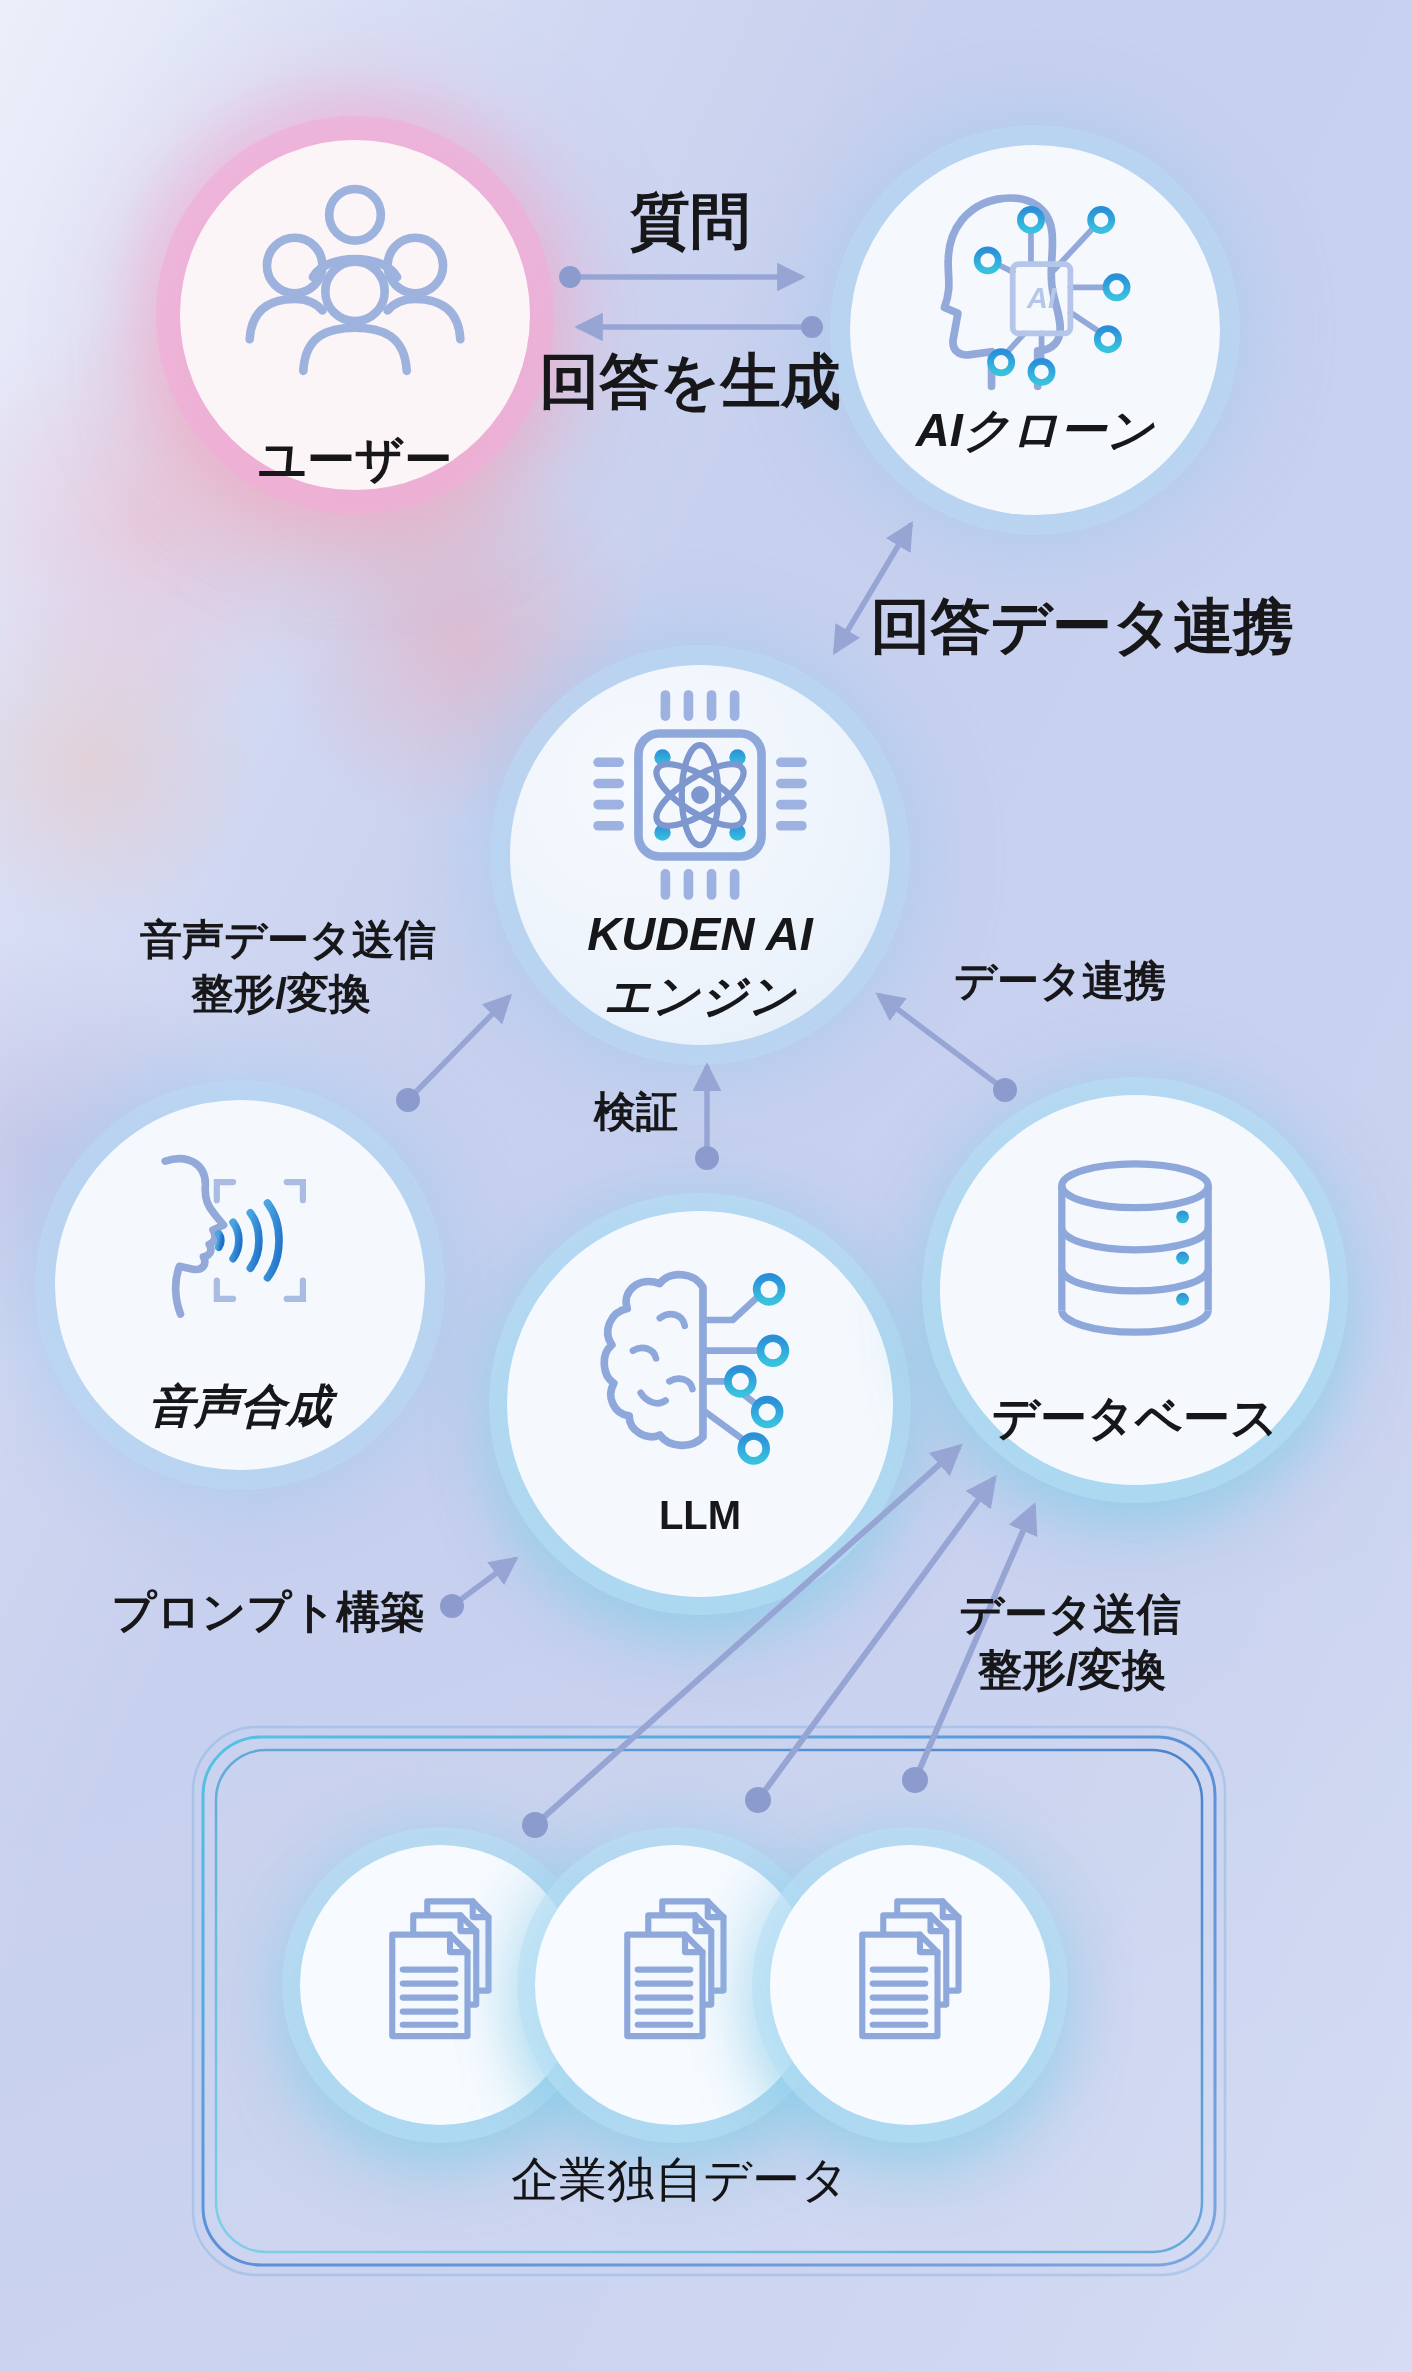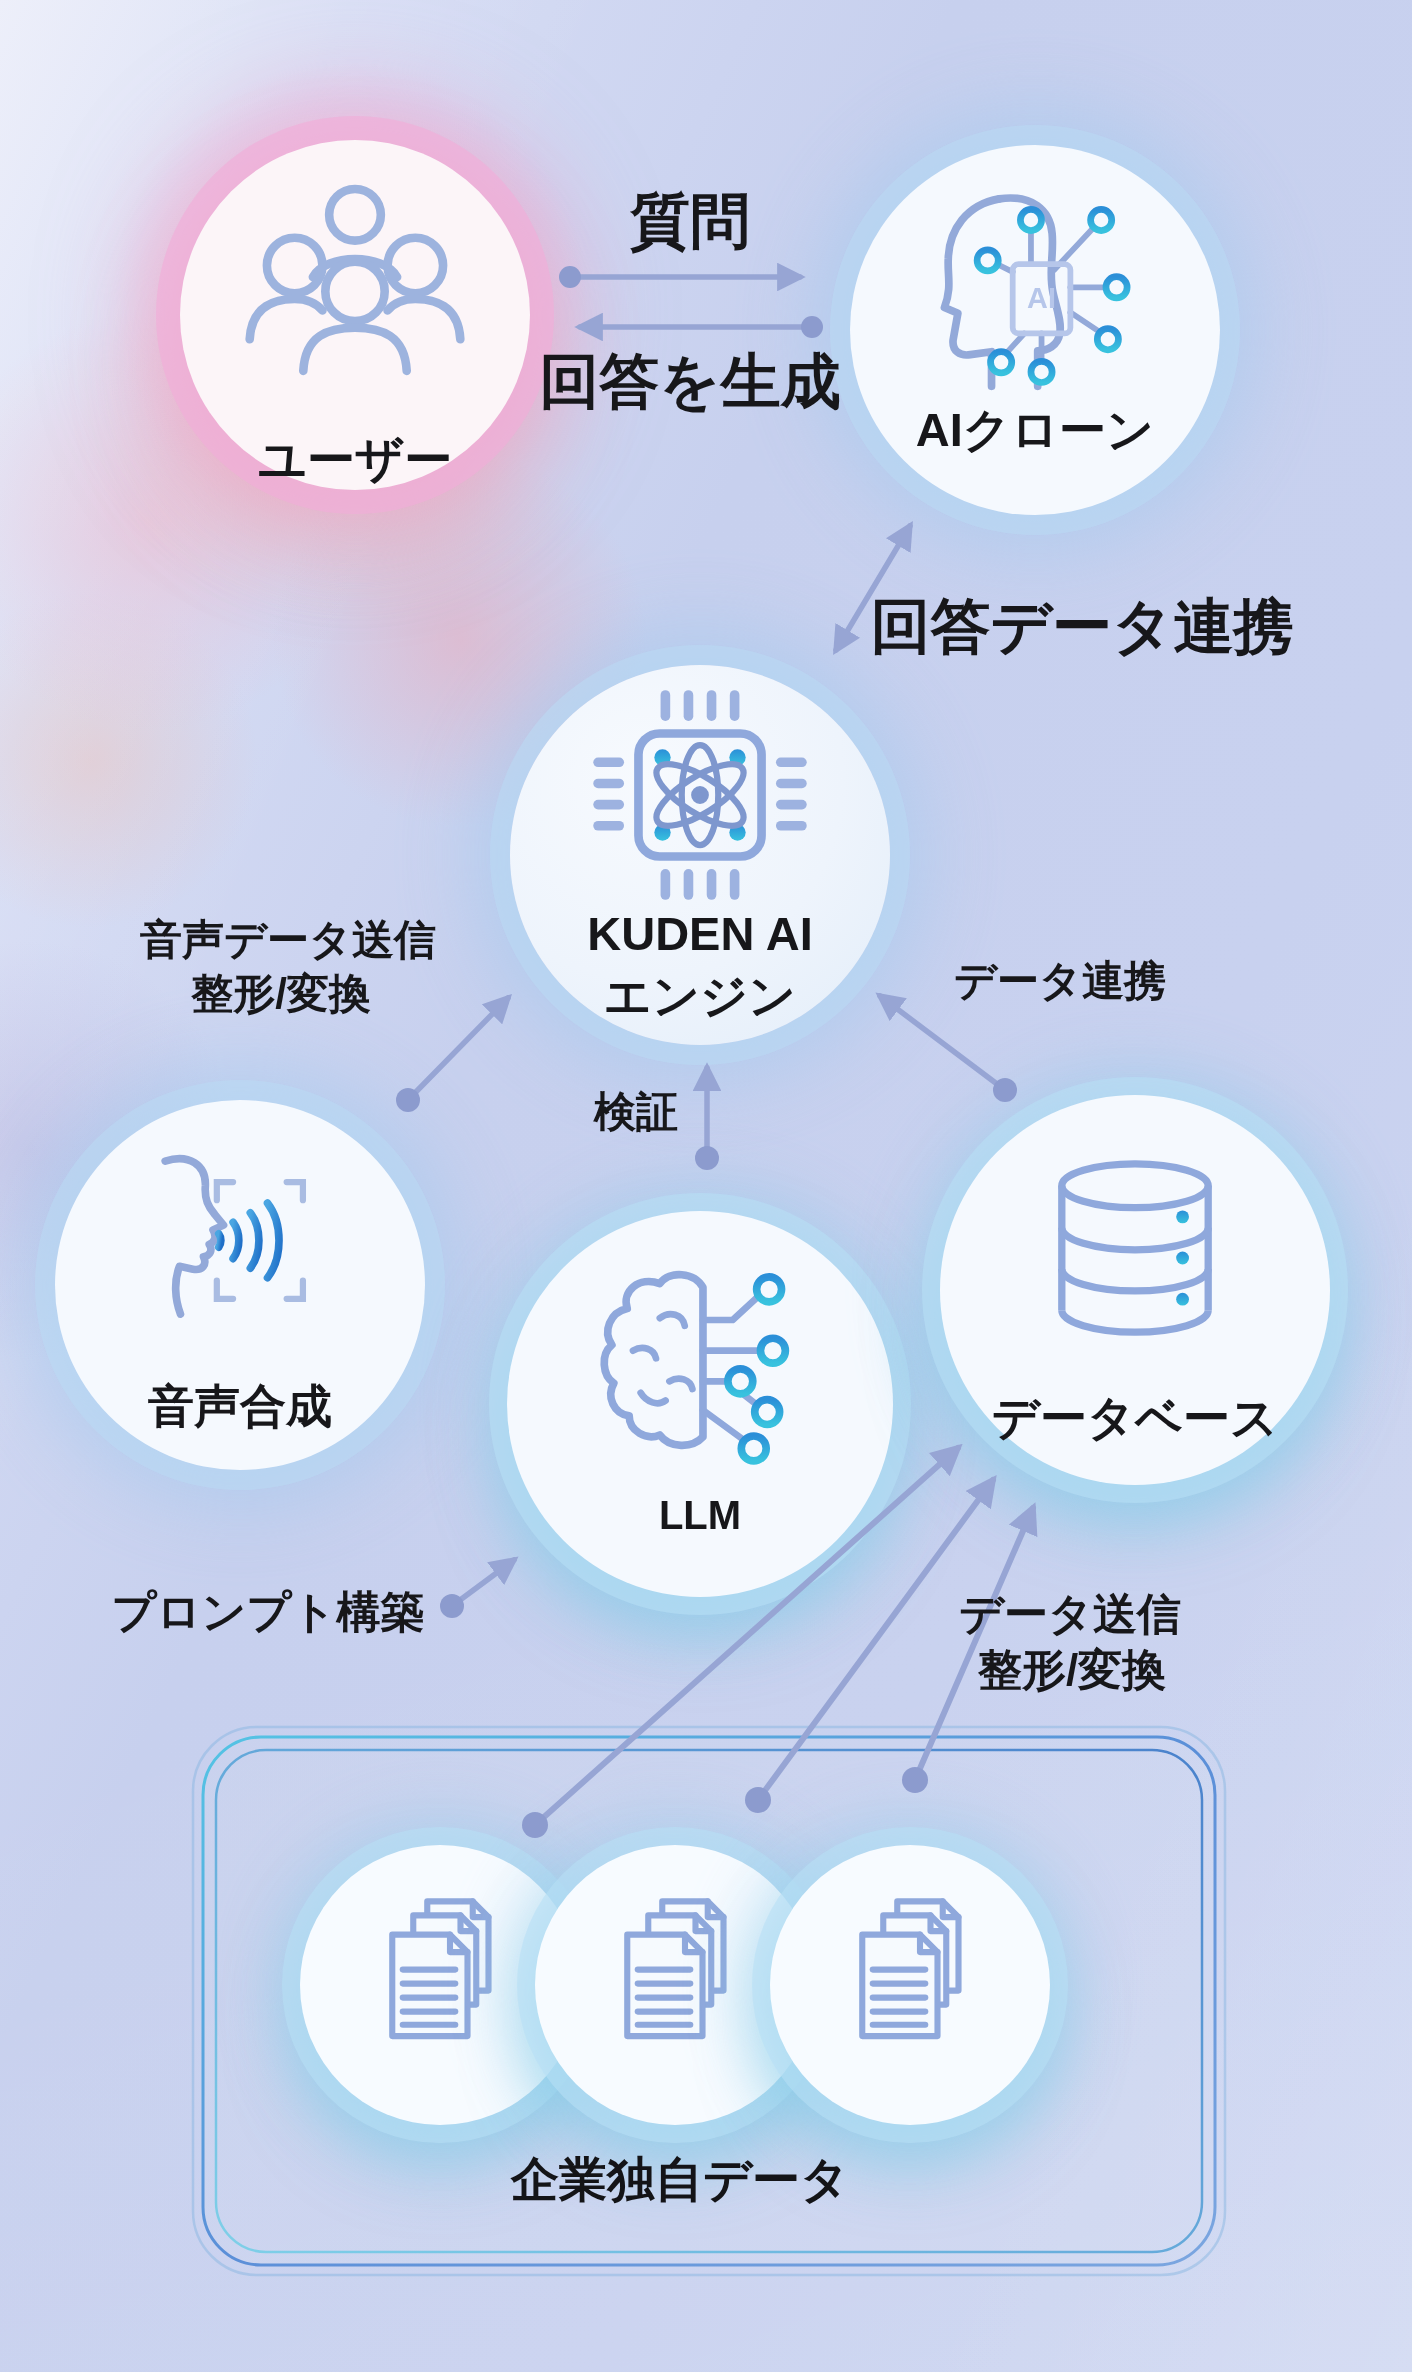--- a/index.html
+++ b/index.html
@@ -20,39 +20,39 @@
     background:
       linear-gradient(112deg, rgba(255,255,255,0.25) 0%, rgba(255,255,255,0) 26%),
       linear-gradient(292deg, rgba(255,255,255,0.10) 0%, rgba(255,255,255,0) 22%),
       linear-gradient(160deg, rgba(255,255,255,0.0) 60%, rgba(255,255,255,0.10) 100%);
   }
   .node{position:absolute;border-radius:50%;background:#f5f9fe;}
   .node .nlabel{
     position:absolute;left:50%;transform:translateX(-50%);
     color:#17171a;font-weight:800;white-space:nowrap;text-align:center;
   }
-  .glow-blue{box-shadow:0 0 0 20px rgba(186,218,244,0.55), 0 0 70px 40px rgba(158,200,238,0.45);}
+  .glow-blue{box-shadow:0 0 0 20px rgba(186,218,244,0.55), 0 0 70px 40px rgba(158,200,238,0.45);font-style:italic;}
   .glow-teal{box-shadow:0 0 0 18px rgba(184,224,245,0.60), 0 0 60px 30px rgba(150,205,235,0.45), 0 34px 65px 6px rgba(108,204,228,0.50);}
   .glow-pink{
     background:#fcf5f8;
     box-shadow:0 0 0 24px rgba(241,173,216,0.65), 0 0 85px 52px rgba(238,165,208,0.50), 0 48px 95px 12px rgba(240,168,152,0.45);
   }
   .icon{position:absolute;}
   .edge-label{
     position:absolute;transform:translate(-50%,-50%);
     color:#17171a;font-weight:600;white-space:nowrap;text-align:center;
   }
   .f46{font-size:60px;}
   .f44{font-size:44px;}
   .f42{font-size:42px;}
   svg{display:block;}
   .abs{position:absolute;top:0;left:0;}
   .box-label{
     position:absolute;transform:translate(-50%,-50%);
-    color:#141417;font-weight:700;font-size:48px;white-space:nowrap;text-align:center;
+    color:#141417;font-weight:400;font-size:48px;white-space:nowrap;text-align:center;
   }
 </style>
 </head>
 <body>
 
 <div id="canvas">
   <div class="streaks"></div>
 
   <svg width="0" height="0" style="position:absolute">
     <defs>

